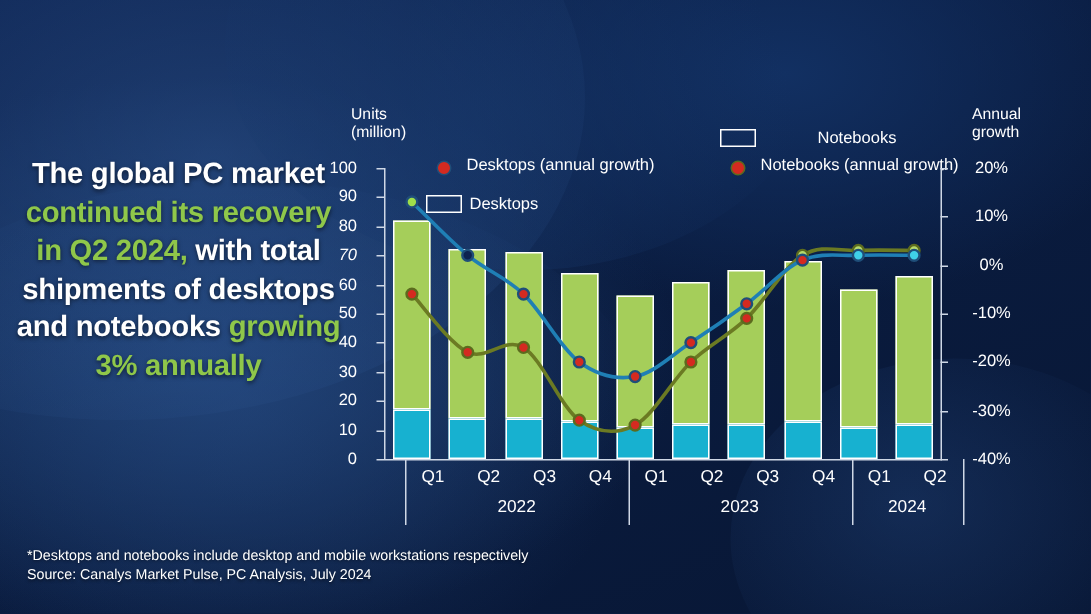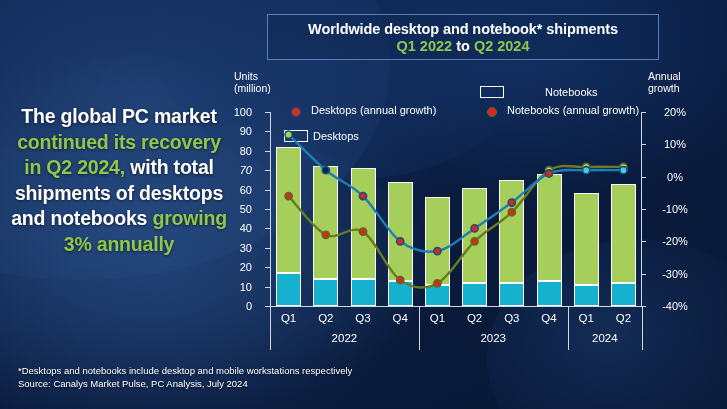--- a/index.html
+++ b/index.html
@@ -64,21 +64,21 @@
   .lg-line i{position:absolute;left:0;top:4px;width:22px;height:2px;display:block;}
   .lg-line b{position:absolute;left:7px;top:1.5px;width:8px;height:8px;border-radius:50%;
              background:#d42a20;border:1.5px solid #1f4e79;}
   .lg-line.nb b{border-color:#5c6b1e;}
   #lg-desk{left:0px;top:0px;margin-top:44px;}
   #lg-note{left:196px;top:0px;gap:41px;}
   #lg-deskg{left:0px;top:18px;}
   #lg-noteg{left:196px;top:18px;}
 
   
-  #plot{position:absolute;left:270px;top:112px;width:364px;height:194px;}
+  #plot{position:absolute;left:256px;top:112px;width:364px;height:194px;}
   .yaxis{position:absolute;top:0;width:1px;height:194px;background:#cfd8e6;}
   #yleft{left:0;}
   #yright{left:371px;}
   .tickL,.tickR{position:absolute;width:5px;height:1px;background:#cfd8e6;}
   .tickL{left:-5px;} .tickR{left:371px;}
   .ylab{position:absolute;color:#ffffff;font-size:11px;font-weight:500;
         transform:translateY(-50%);}
   .ylabL{right:382px;text-align:right;width:34px;}
   .ylabR{left:382px;text-align:center;width:46px;}
   #baseline{position:absolute;left:0;top:194px;width:372px;height:1px;background:#cfd8e6;}
@@ -111,26 +111,20 @@
 
 <div id="root">
 
   <div class="swoosh sw1"></div>
   <div class="swoosh sw2"></div>
   <div class="swoosh sw3"></div>
   <div class="swoosh sw4"></div>
 
   <div id="headline"><span>The global PC market </span><span class="hl">continued its recovery in Q2 2024,</span><span> with total shipments of desktops and notebooks </span><span class="hl">growing 3% annually</span></div>
 
-  <div id="title-box">
-    <div id="title-main">Worldwide desktop and notebook* shipments</div>
-    <div id="title-sub">
-      <span class="g">Q1 2022</span><span> to </span><span class="g">Q2 2024</span>
-    </div>
-  </div>
 
   <div class="axis-caption" id="units-caption">
     <div>Units</div>
     <div>(million)</div>
   </div>
   <div class="axis-caption" id="annual-caption">
     <div>Annual</div>
     <div>growth</div>
   </div>
 

